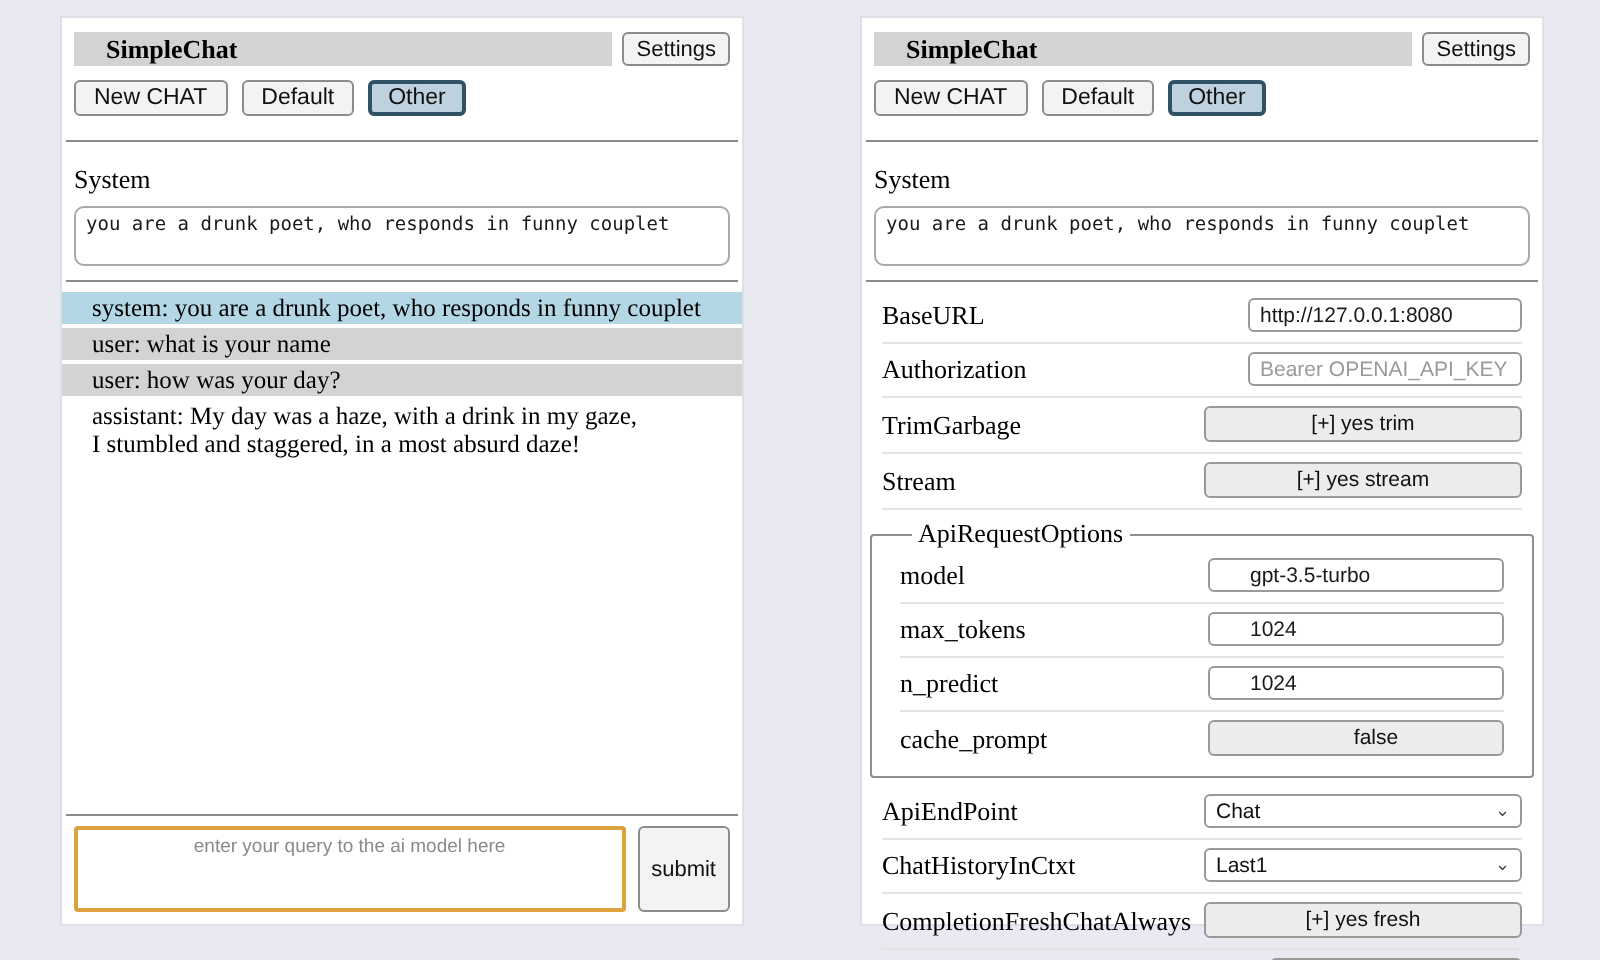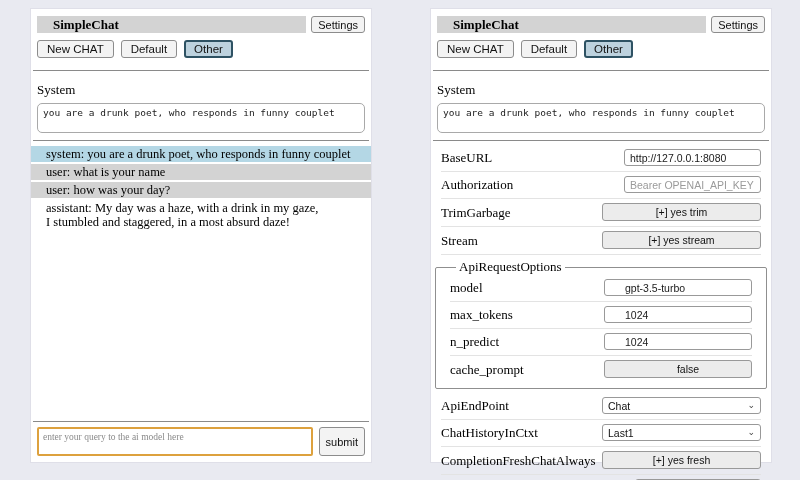--- a/index.html
+++ b/index.html
@@ -56,24 +56,24 @@
   }
   .msg.system { background: var(--system-msg-bg,#add8e6); }
   .msg.user { background: var(--user-msg-bg,#d3d3d3); }
   .msg.assistant { background:#ffffff; }
 
   .spacer { flex:1; }
 
   
   .qrow { display:flex; gap:6px; margin:5px 6px 0; align-items:stretch; }
   .qta {
-    flex:1; height:29px; resize:none;
-    font-family:Liberation Serif, serif; font-size:9.5px; color:#1a1a1a;
+    flex:1; height:43px; resize:none;
+    font-family:Liberation Sans, sans-serif; font-size:9.5px; color:#1a1a1a;
     border:1px solid #a9a9a9; border-radius:2px; padding:4px 5px;
-    outline:none; overflow:hidden;
+    outline:none; overflow:hidden;text-align:center;
   }
   .qta::placeholder, .systa::placeholder { color:#8a8a8a; }
   .qta.focused { border:2px solid var(--focus-border,#dda13e); padding:3px 4px; }
   .submit-btn { padding:2px 6px; font-size:11px; border-radius:3px; }
 
   
   .srow {
     display:flex; align-items:flex-end; justify-content:space-between;
     margin:0 10px; padding:4px 0 5px; border-bottom:1px solid #e3e3e3;
   }

